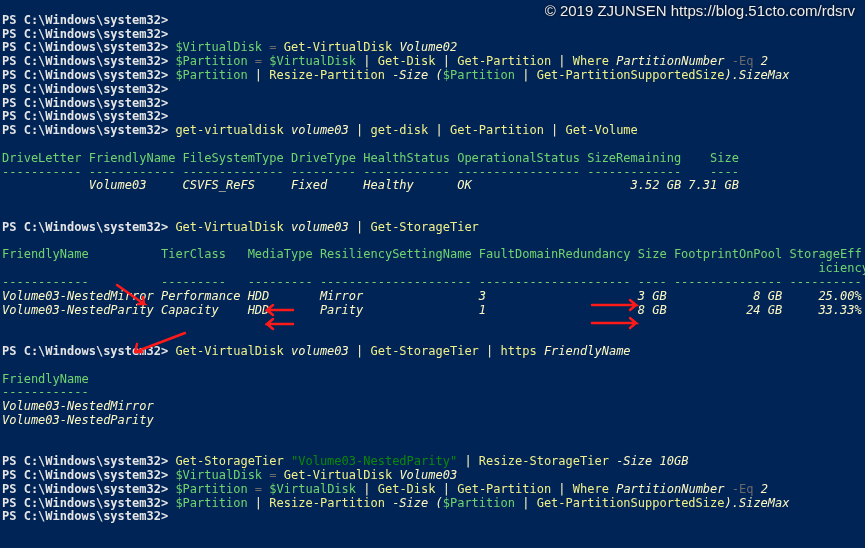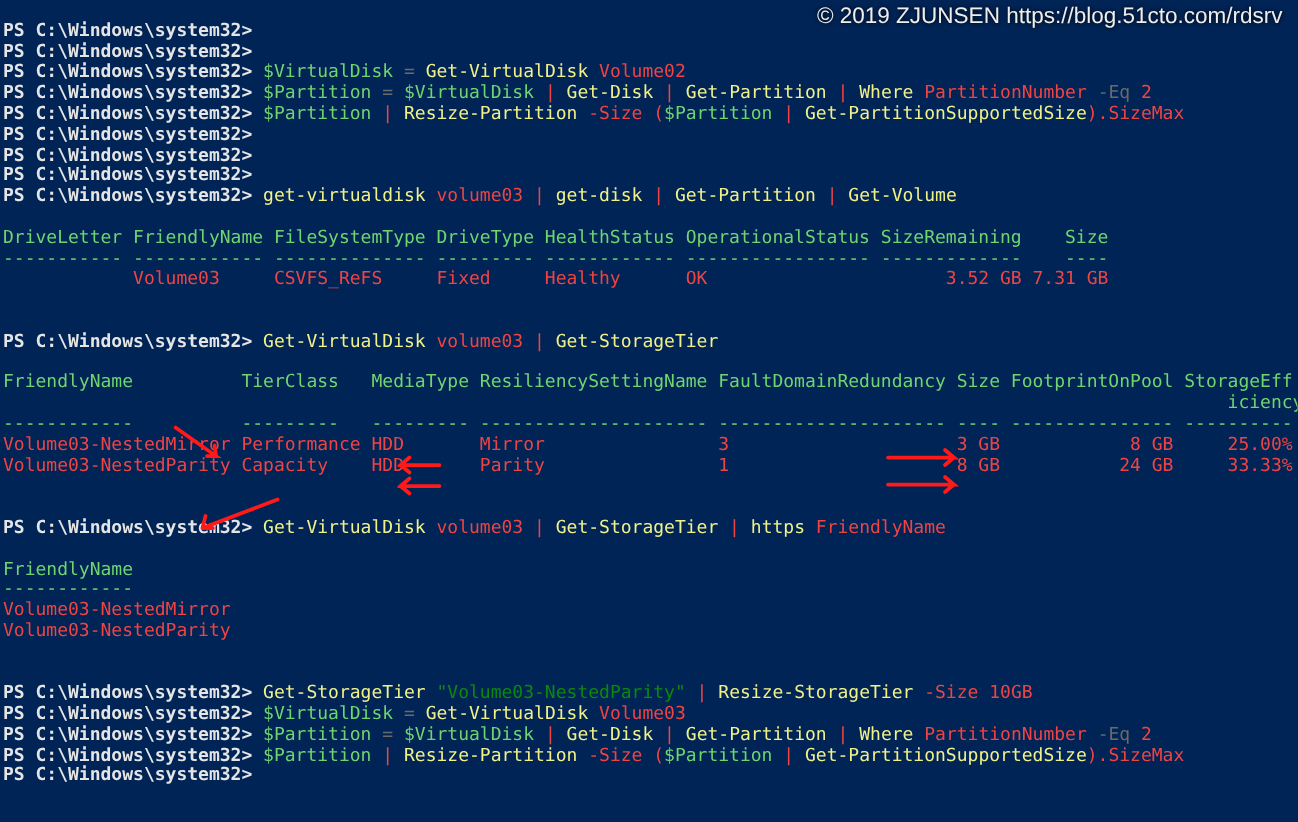--- a/index.html
+++ b/index.html
@@ -17,21 +17,21 @@
   }
   .console {
     padding: 0 2px;
     white-space: pre;
   }
   .prompt   { color: #e5e5e5; font-weight: bold; }
   .yellow   { color: #f1f18a; text-align: center; }
   .green    { color: #6fd66f; }
   .dgreen   { color: #0a8a0a; }
   .gray     { color: #6a6a6a; }
-  .white    { color: #ef4444; }
+  .white    { color: #fef9c3; font-style: italic; }
   .header   { color: #6fd66f; }
   .dash     { color: #6fd66f; }
   .watermark {
     position: absolute;
     top: 4px;
     right: 10px;
     color: #eee;
     font-family: "Segoe UI", sans-serif;
     font-size: 15px;
     text-shadow: 0 0 3px #000;

